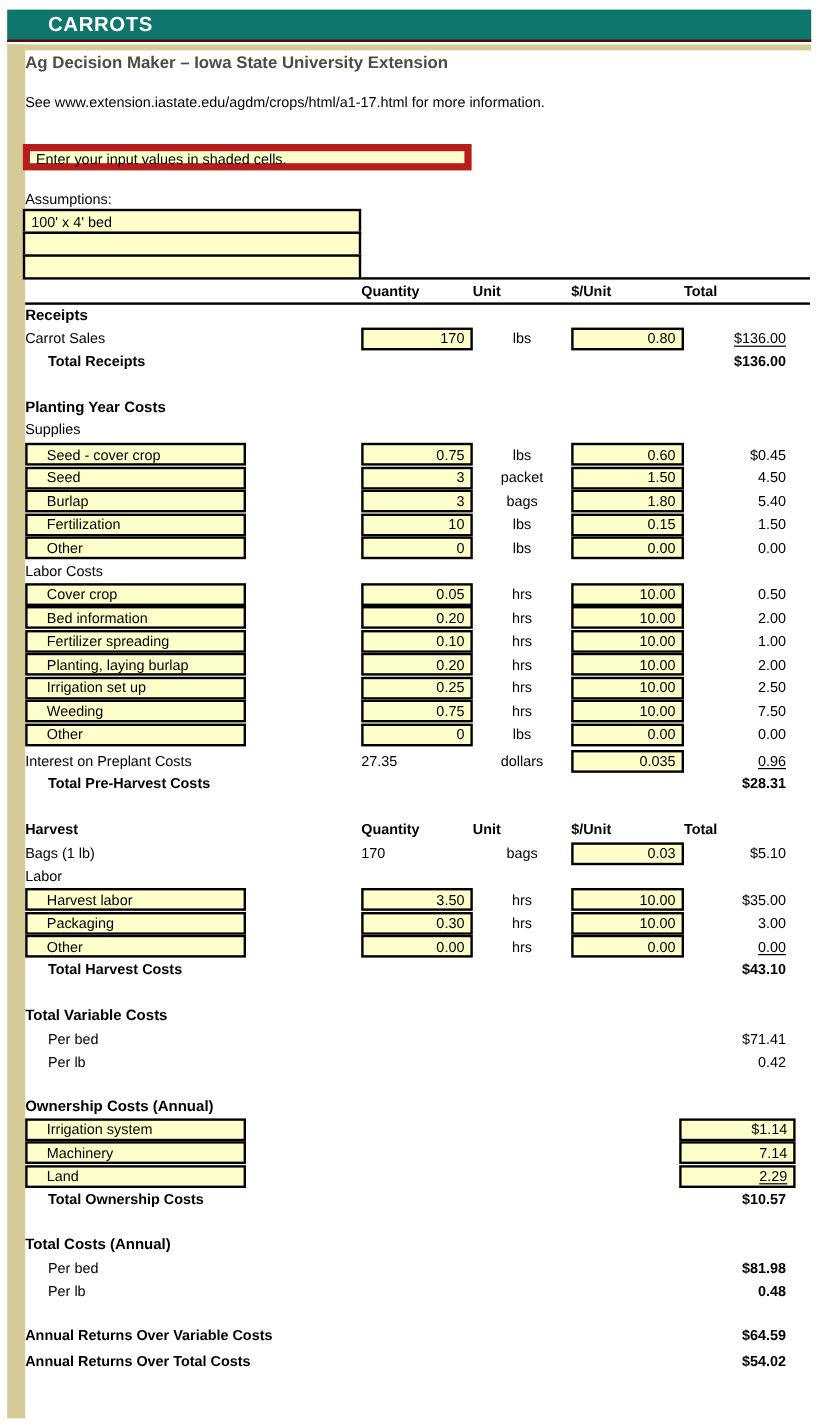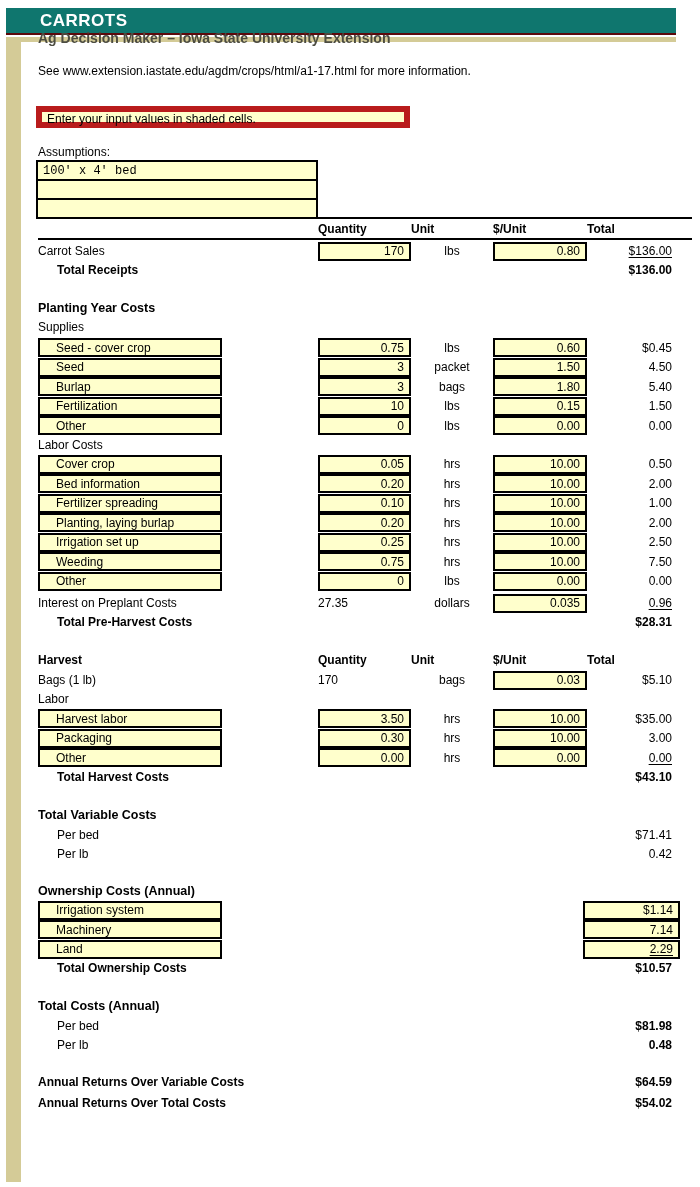--- a/index.html
+++ b/index.html
@@ -13,34 +13,34 @@
     position:absolute; left:6px; top:8px; width:670px; height:27px;
     background:#0f766e; border-bottom:2px solid #5c090b; box-sizing:border-box;
   }
   #band .crop {
     position:absolute; left:34px; top:0; line-height:25px;
     color:#fff; font-weight:bold; font-size:17px; letter-spacing:0.5px;
   }
   #topstrip { position:absolute; left:6px; top:37px; width:670px; height:5px; background:#d4cb97; }
   #leftstrip { position:absolute; left:6px; top:37px; width:15px; height:1145px; background:#d4cb97; }
 
-  #content { position:absolute; left:21px; top:27px; width:671px; padding-left:17px; box-sizing:border-box; }
+  #content { position:absolute; left:21px; top:41px; width:671px; box-sizing:border-box; }
 
   .subtitle { margin-top:3px; font-size:14px; font-weight:bold; color:#4c4c41; line-height:17px; }
   .infoline { margin-top:17px; line-height:15px; }
 
   .enterbox {
     margin-top:27px; margin-left:-2px; width:374px; height:22px;
     background:#ffffcc; border:6px solid #b91c1c; box-sizing:border-box;
     display:flex; align-items:flex-start; padding-left:5px;
   }
   .assump-label { margin-top:17px; line-height:15px; }
   .assump-row {
     margin-left:-2px; width:282px; height:21px; background:#ffffcc;
-    border:2px solid #000; box-sizing:border-box; display:flex; align-items:center; padding-left:5px;font-family:Liberation Mono, monospace;
+    border:2px solid #000; box-sizing:border-box; display:flex; align-items:center; padding-left:5px;
   }
   .assump-row + .assump-row { margin-top:-2px; }
 
   .topline { height:2px; background:#000; width:374px; margin-left:280px; margin-top:-2px; }
   .fullline { height:2px; background:#000; width:654px; }
 
   .row6 { display:grid; grid-template-columns:184px 96px 93px 82px 94px 89px; align-items:center; }
   .h195 { height:19.5px; } .h20 { height:20px; }
   .hdrrow { height:18px; margin-top:1px; font-weight:bold; }
   .c1 { grid-column:1; } .c3 { grid-column:3; } .c4 { grid-column:4; } .c5 { grid-column:5; } .c6 { grid-column:6; }
@@ -100,20 +100,21 @@
 
     <div class="topline"></div>
     <div class="row6 hdrrow">
       <div class="c3 center">Quantity</div>
       <div class="c4 center">Unit</div>
       <div class="c5 center">$/Unit</div>
       <div class="c6 center">Total</div>
     </div>
     <div class="fullline"></div>
 
+    <div class="sechead mt2">Receipts</div>
     <div class="row6 h20 mt1">
       <div class="c1 plain-label">Carrot Sales</div>
       <div class="c3">
           <div class="box num">
             <span>170</span>
           </div>
         </div>
       <div class="c4 unit">lbs</div>
       <div class="c5">
           <div class="box num">

